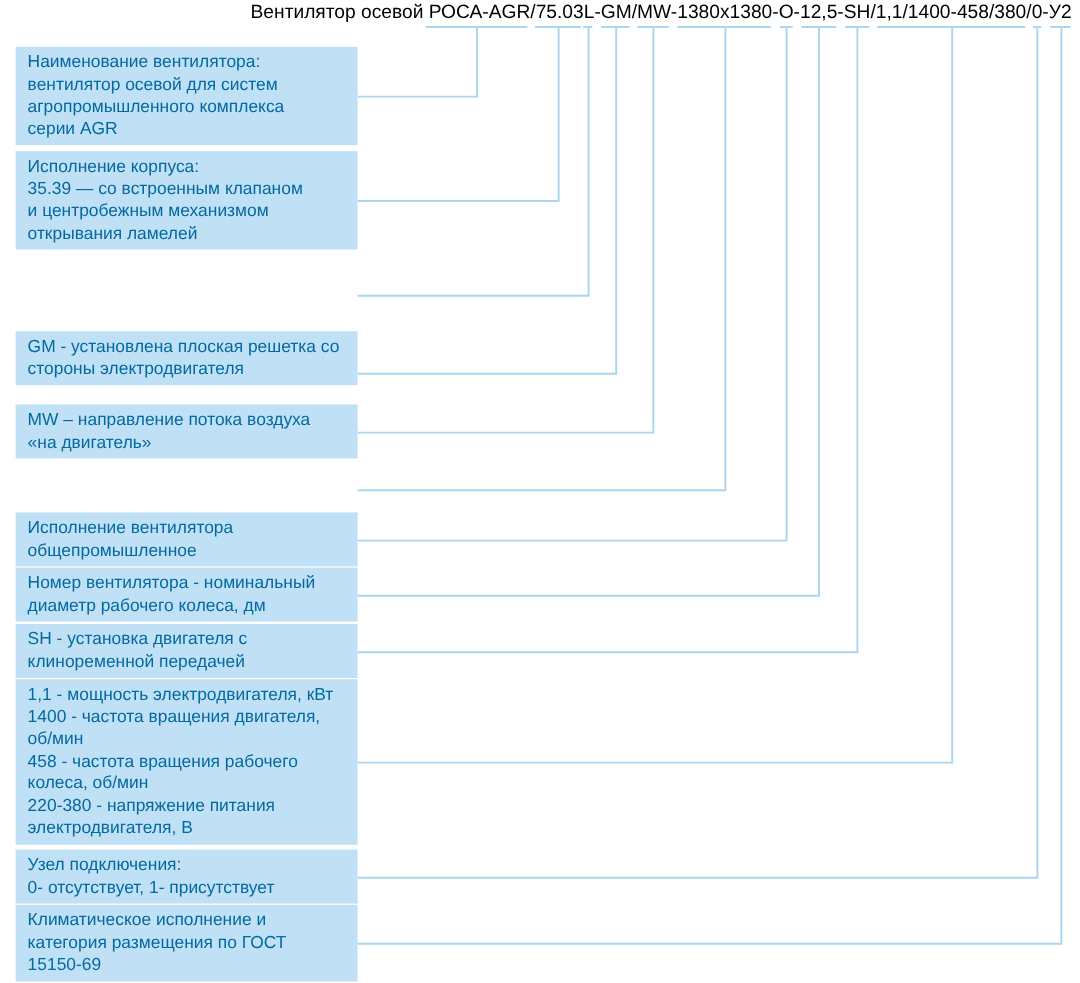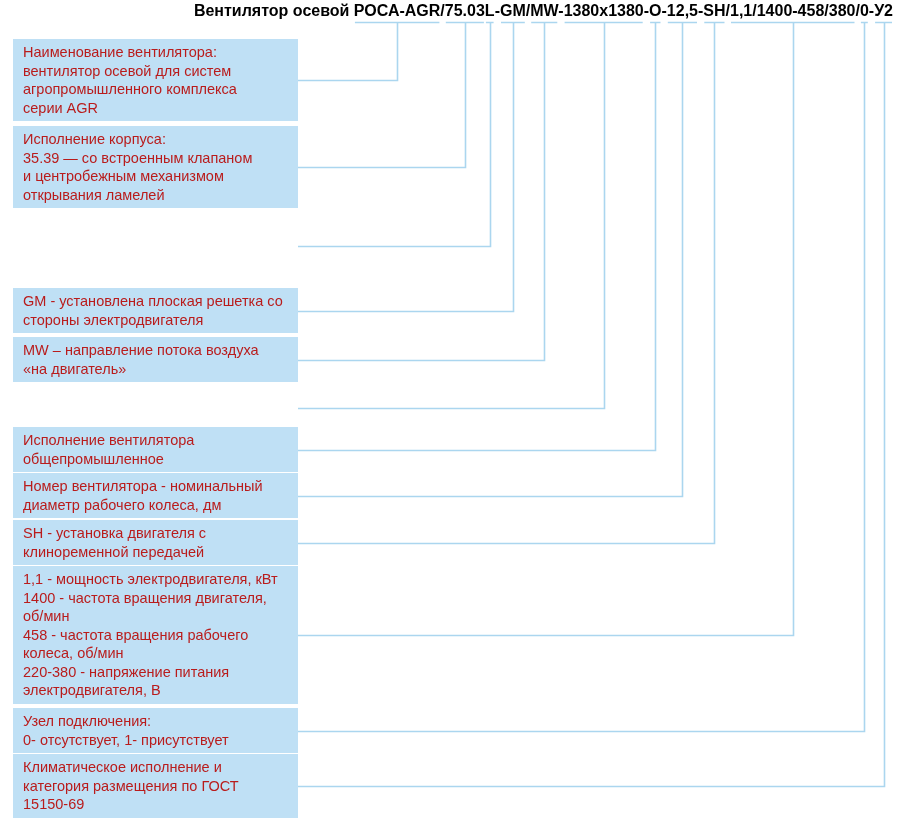--- a/index.html
+++ b/index.html
@@ -8,38 +8,38 @@
     width:900px;height:819px;
     background:#ffffff;
     overflow:hidden;
     font-family:"Liberation Sans", sans-serif;
   }
   .title{
     position:absolute;
     top:2px;left:0;right:7px;
     text-align:right;
     font-size:16px;
-    font-weight:bold;
+    font-weight:normal;
     color:#000;
     white-space:nowrap;
   }
   .title span{white-space:pre;}
   #connectors{
     position:absolute;
     top:0;left:0;
     pointer-events:none;
   }
   .box{
     position:absolute;
     left:13px;
     width:285px;
     box-sizing:border-box;
     padding:4px 6px 4px 10px;
     background:#bfe0f5;
-    color:#b91c1c;
+    color:#0369a1;
     font-size:14.5px;
     line-height:18.5px;
     white-space:pre-line;
   }
   .box.justify{white-space:pre-line;}
 </style>
 </head>
 <body>
 
 <div id="canvas">
@@ -62,21 +62,21 @@
   <div class="title"><span>Вентилятор осевой </span><span class="seg">РОСА-AGR</span><span>/</span><span class="seg">75.03</span><span></span><span class="seg">L</span><span>-</span><span class="seg">GM</span><span>/</span><span class="seg">MW</span><span>-</span><span class="seg">1380x1380</span><span>-</span><span class="seg">О</span><span>-</span><span class="seg">12,5</span><span>-</span><span class="seg">SH</span><span>/</span><span class="seg">1,1/1400-458/380</span><span>/</span><span class="seg">0</span><span>-</span><span class="seg">У2</span></div>
 
   <div class="box" id="box-0" style="top:39px">Наименование вентилятора:
 вентилятор осевой для систем
 агропромышленного комплекса
 серии AGR</div>
   <div class="box" id="box-1" style="top:126px">Исполнение корпуса:
 35.39 — со встроенным клапаном
 и центробежным механизмом
 открывания ламелей</div>
-  <div class="box" id="box-3" style="top:288px">GM - установлена плоская решетка со
+  <div class="box" id="box-3" style="top:276px">GM - установлена плоская решетка со
 стороны электродвигателя</div>
   <div class="box" id="box-4" style="top:337px">MW – направление потока воздуха
 «на двигатель»</div>
   <div class="box" id="box-6" style="top:427px">Исполнение вентилятора
 общепромышленное</div>
   <div class="box" id="box-7" style="top:473px">Номер вентилятора - номинальный
 диаметр рабочего колеса, дм</div>
   <div class="box" id="box-8" style="top:520px">SH - установка двигателя с
 клиноременной передачей</div>
   <div class="box" id="box-9" style="top:566px">1,1 - мощность электродвигателя, кВт

